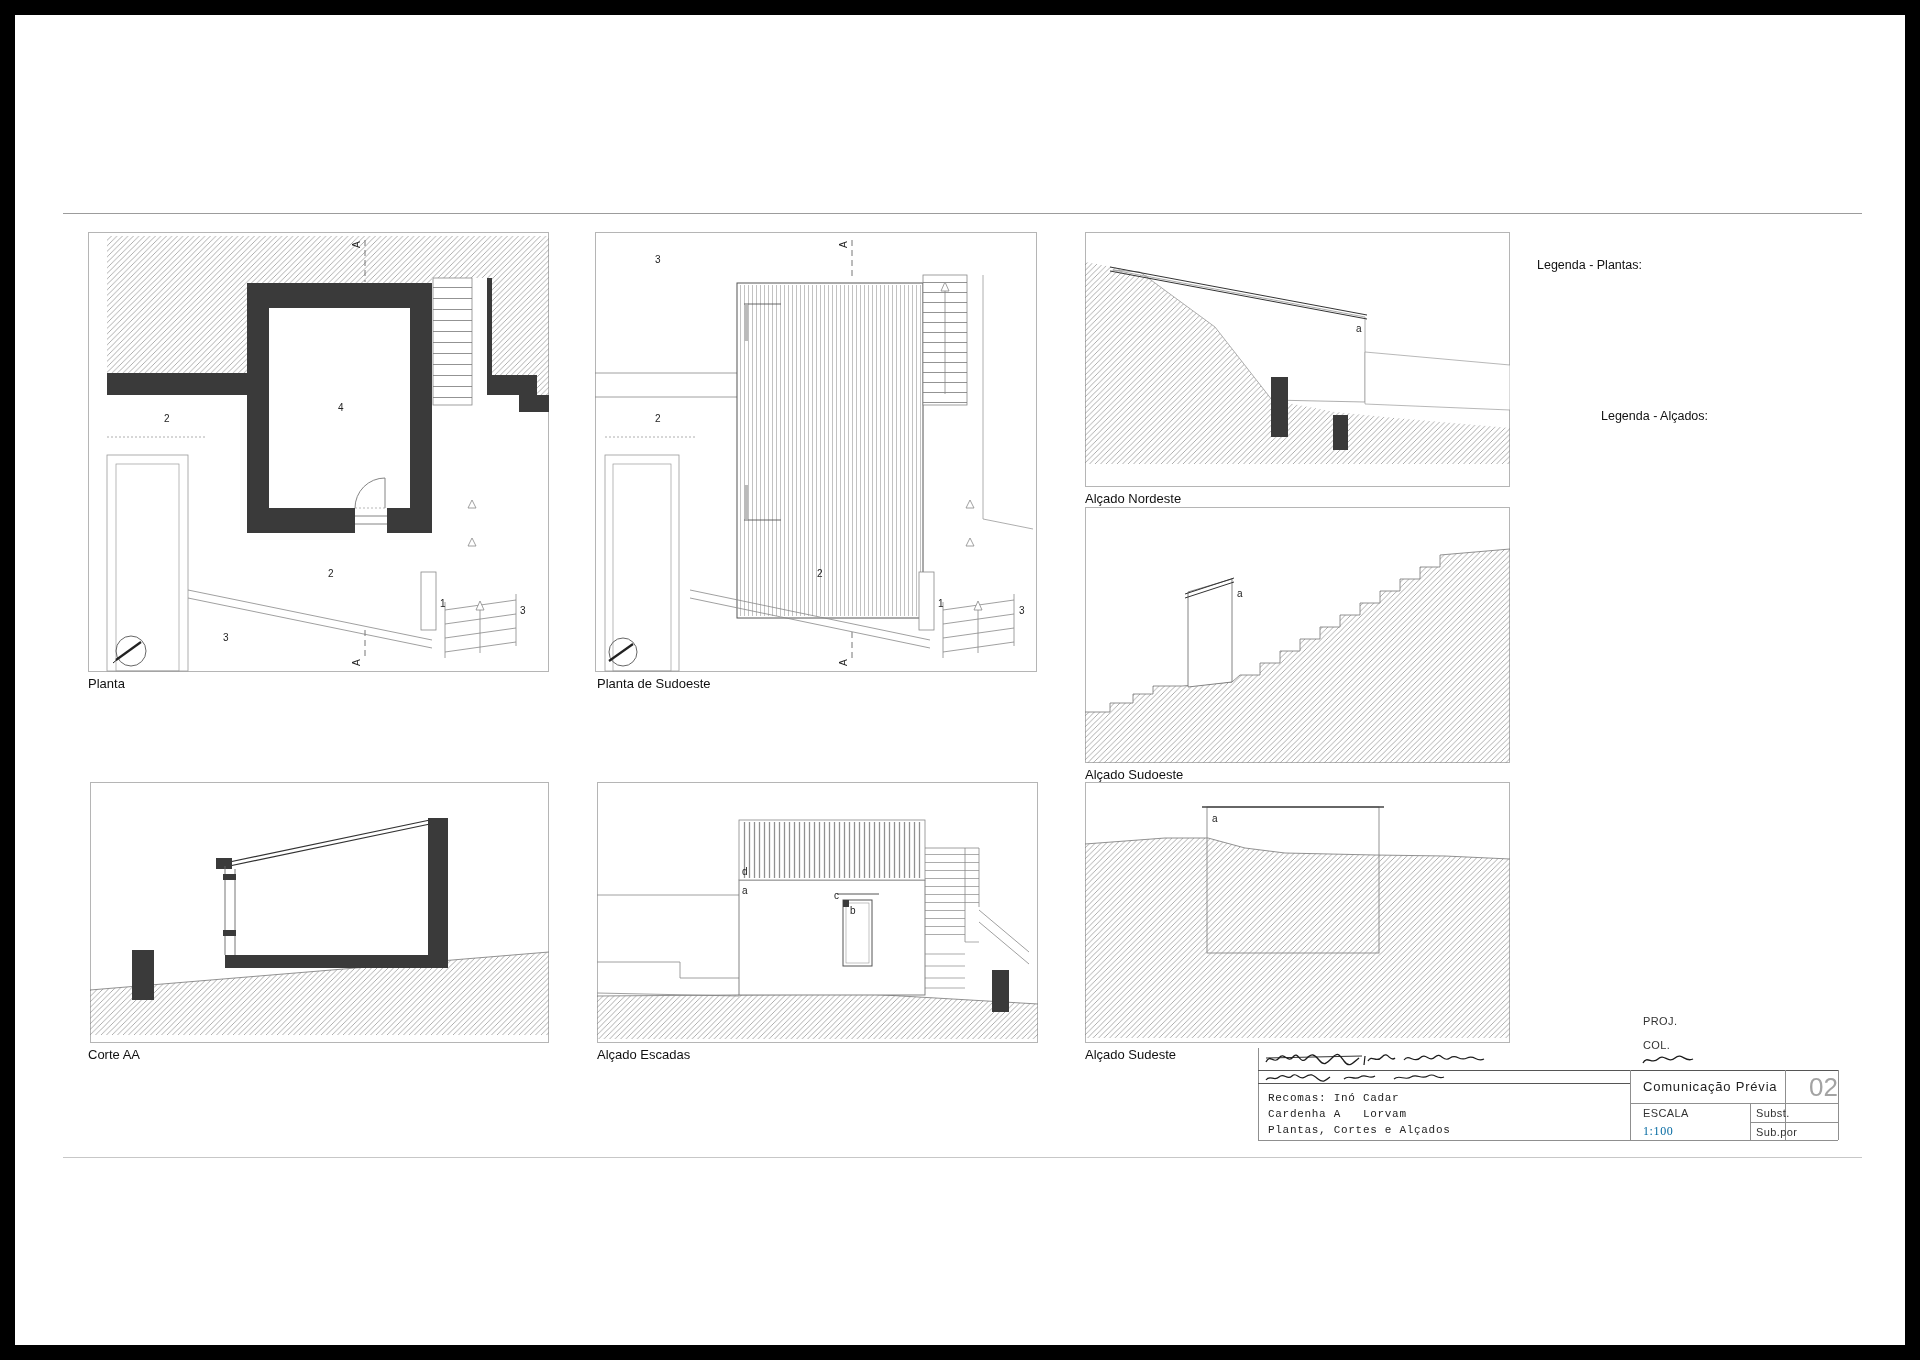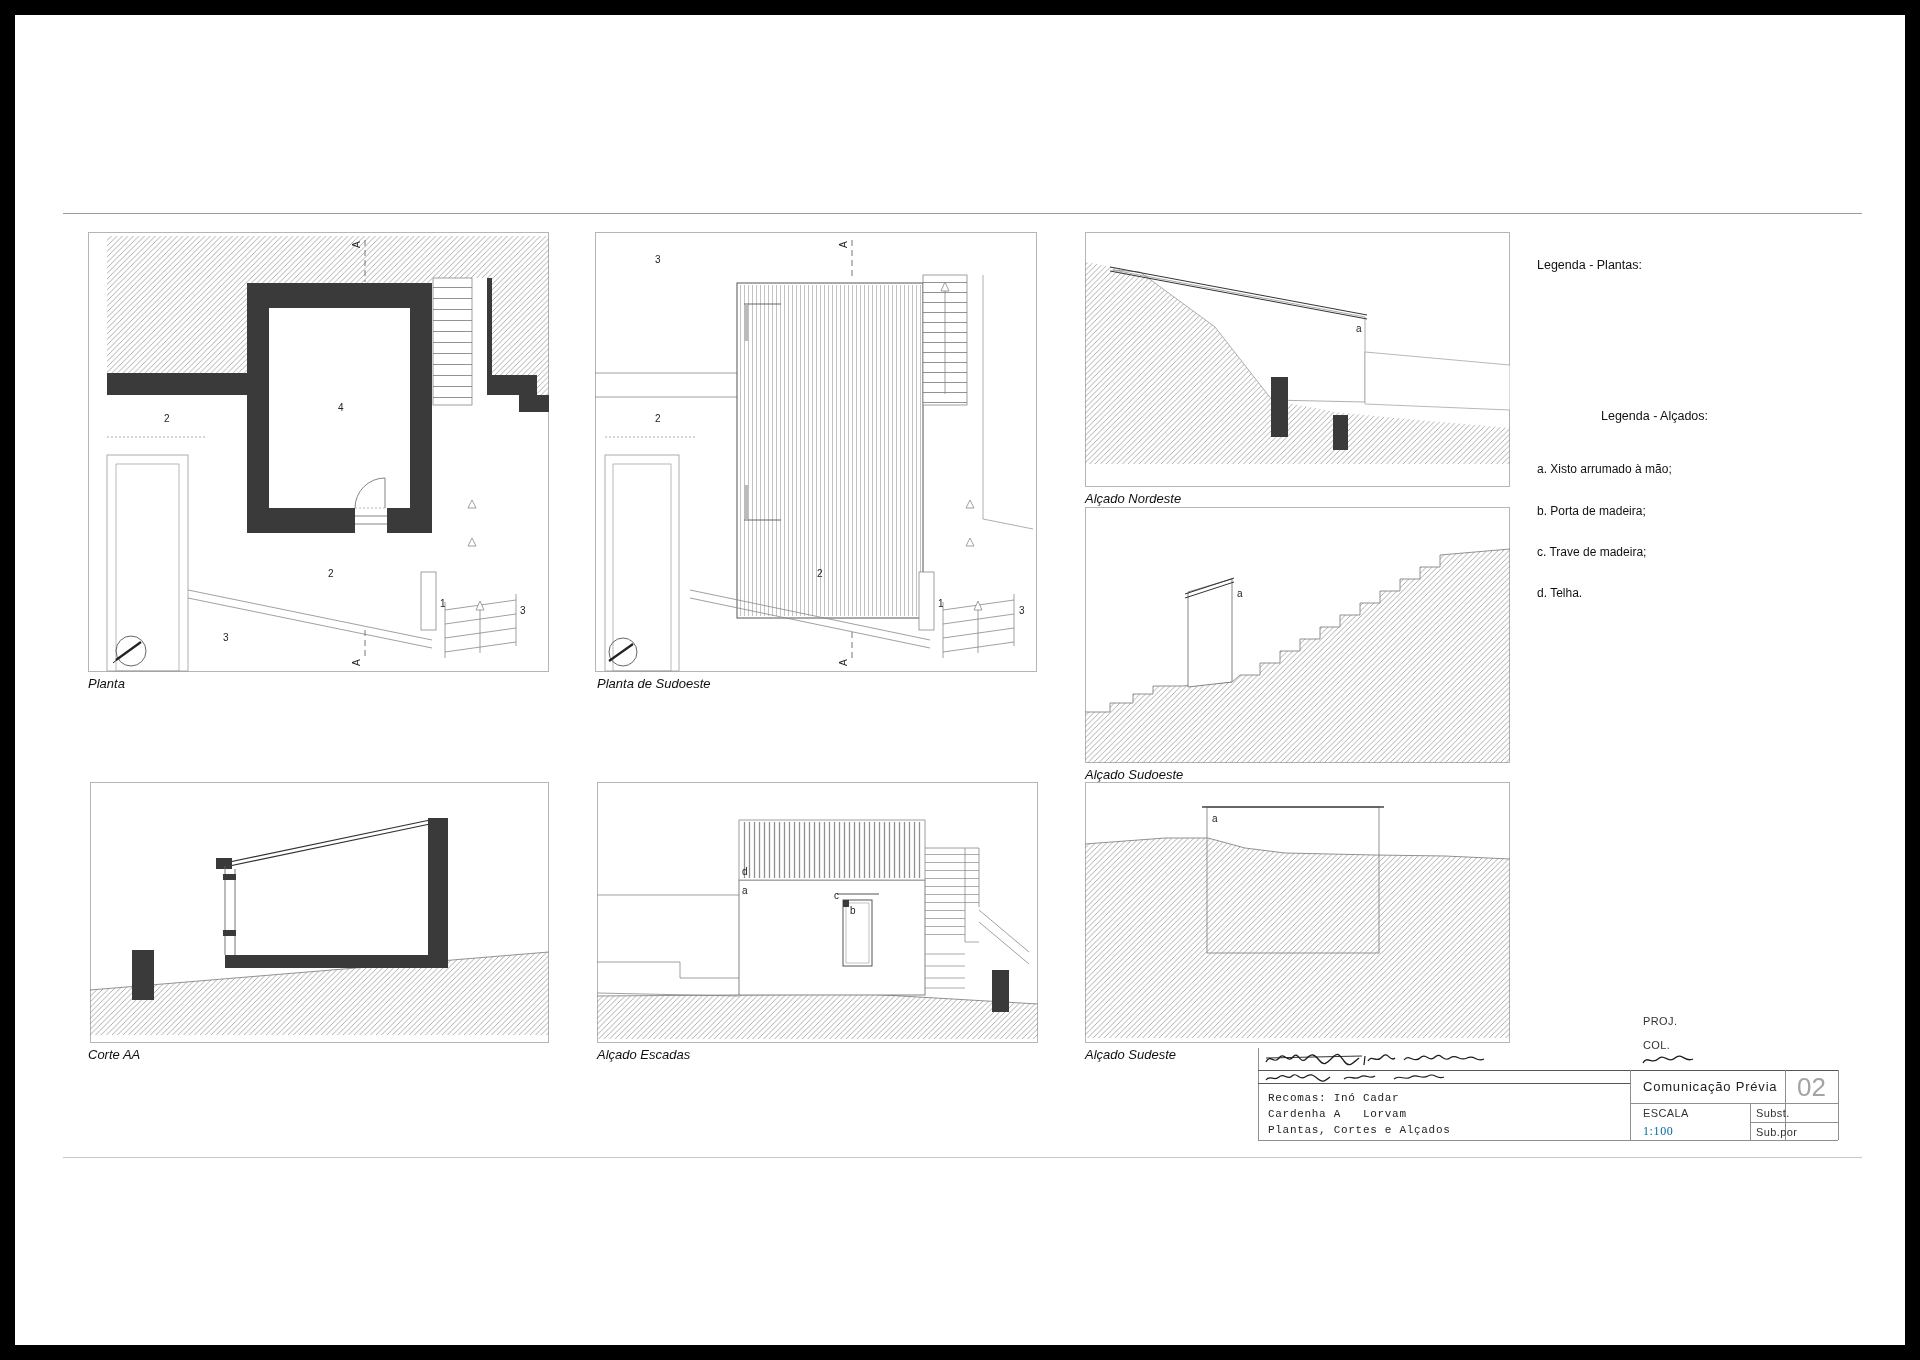--- a/index.html
+++ b/index.html
@@ -1,30 +1,30 @@
 <!DOCTYPE html>
 <html><head>
 <meta charset="utf-8">
 <style>
   html,body{margin:0;padding:0;background:#000;}
   #root{position:relative;width:1920px;height:1360px;background:#000;overflow:hidden;
         font-family:"Liberation Sans",sans-serif;}
   .sheet-bg{position:absolute;left:15px;top:15px;width:1890px;height:1330px;background:#fff;}
   .panel{position:absolute;}
-  .caption{position:absolute;font-size:13px;color:#111;white-space:nowrap;font-style:italic;}
+  .caption{position:absolute;font-size:13px;color:#111;white-space:nowrap;}
   .hl{position:absolute;height:1px;background:#8f8f8f;}
   .vl{position:absolute;width:1px;background:#8f8f8f;}
   .rule{background:#9c9c9c;}
   .rule-light{background:#c7c7c7;}
   .lg-title{position:absolute;font-size:12.5px;color:#111;}
   .lg-items{position:absolute;font-size:12px;color:#111;line-height:13.7px;white-space:pre;}
   .tiny{position:absolute;font-size:11px;color:#333;letter-spacing:0.4px;}
   .hand{position:absolute;font-size:11px;color:#222;letter-spacing:0.7px;white-space:pre;font-family:Liberation Mono, monospace;}
   .doc-type{position:absolute;font-size:13px;color:#222;letter-spacing:0.8px;}
-  .sheet-num{position:absolute;left:1785px;top:1072px;width:53px;text-align:center;
+  .sheet-num{position:absolute;left:1785px;top:1072px;width:53px;text-align:right;
              font-size:26px;color:#a3a3a3;}
   .scale-val{position:absolute;font-size:12px;color:#0369a1;letter-spacing:0.6px;font-family:Liberation Serif, serif;}
   .lbl{font-size:10px;fill:#222;font-family:"Liberation Sans",sans-serif;}
   svg{display:block;}
 </style>
 </head>
 <body>
 
 <div id="root">
   <div class="sheet-bg"></div>
@@ -270,26 +270,20 @@
     </g>
     <text class="lbl" x="145" y="93">d</text>
     <text class="lbl" x="145" y="112">a</text>
     <text class="lbl" x="237" y="117">c</text>
     <text class="lbl" x="253" y="132">b</text>
   </svg>
   <div class="caption" style="left:597px;top:1047px">Alçado Escadas</div>
 
   <div class="lg-title" style="left:1537px;top:258px">Legenda - Plantas:</div>
   <div class="lg-title" style="left:1601px;top:409px">Legenda - Alçados:</div>
-  <div class="lg-items" style="left:1537px;top:436px">
-    <div>a. Xisto arrumado à mão;</div>
-    <div>b. Porta de madeira;</div>
-    <div>c. Trave de madeira;</div>
-    <div>d. Telha.</div>
-  </div>
 
   <div>
     <div class="vl" style="left:1258px;top:1048px;height:92px"></div>
     <div class="hl" style="left:1258px;top:1070px;width:580px;background:#555"></div>
     <div class="hl" style="left:1258px;top:1083px;width:372px;background:#555"></div>
     <div class="hl" style="left:1630px;top:1103px;width:208px"></div>
     <div class="hl" style="left:1750px;top:1122px;width:88px"></div>
     <div class="hl" style="left:1258px;top:1140px;width:580px"></div>
     <div class="vl" style="left:1630px;top:1070px;height:70px"></div>
     <div class="vl" style="left:1750px;top:1103px;height:37px"></div>

